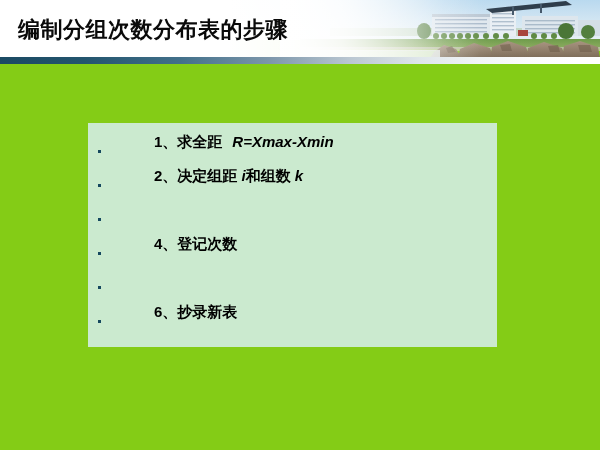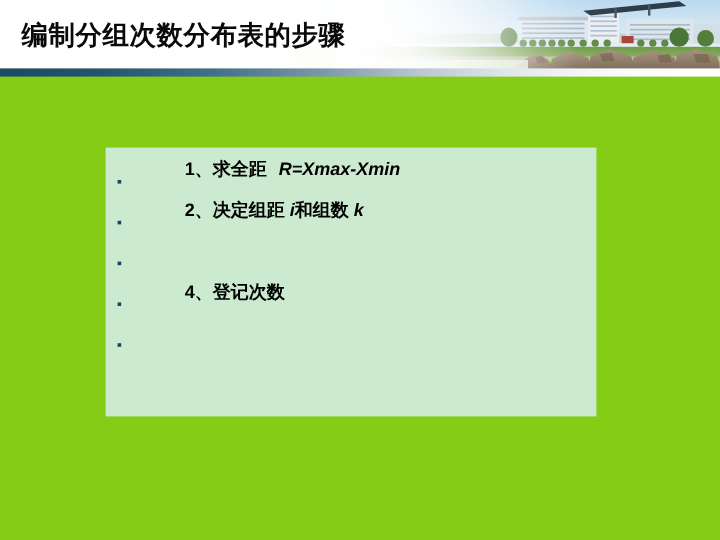--- a/index.html
+++ b/index.html
@@ -300,17 +300,23 @@
           </span>
         <span class="step-text"><span>4、</span><span>登记次数</span></span>
       </div>
 
       <div class="step-item">
         <span class="step-bullet">
             <i></i>
           </span>
       </div>
 
+      <div class="step-item">
+        <span class="step-bullet">
+            <i></i>
+          </span>
+        <span class="step-text"><span>6、</span><span>抄录新表</span></span>
+      </div>
 
     </div>
   </div>
 
 </div>
 
 </body></html>

